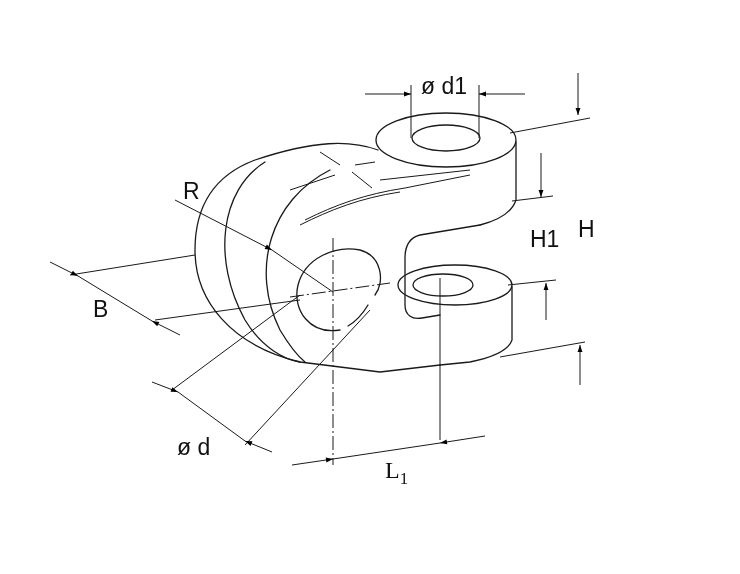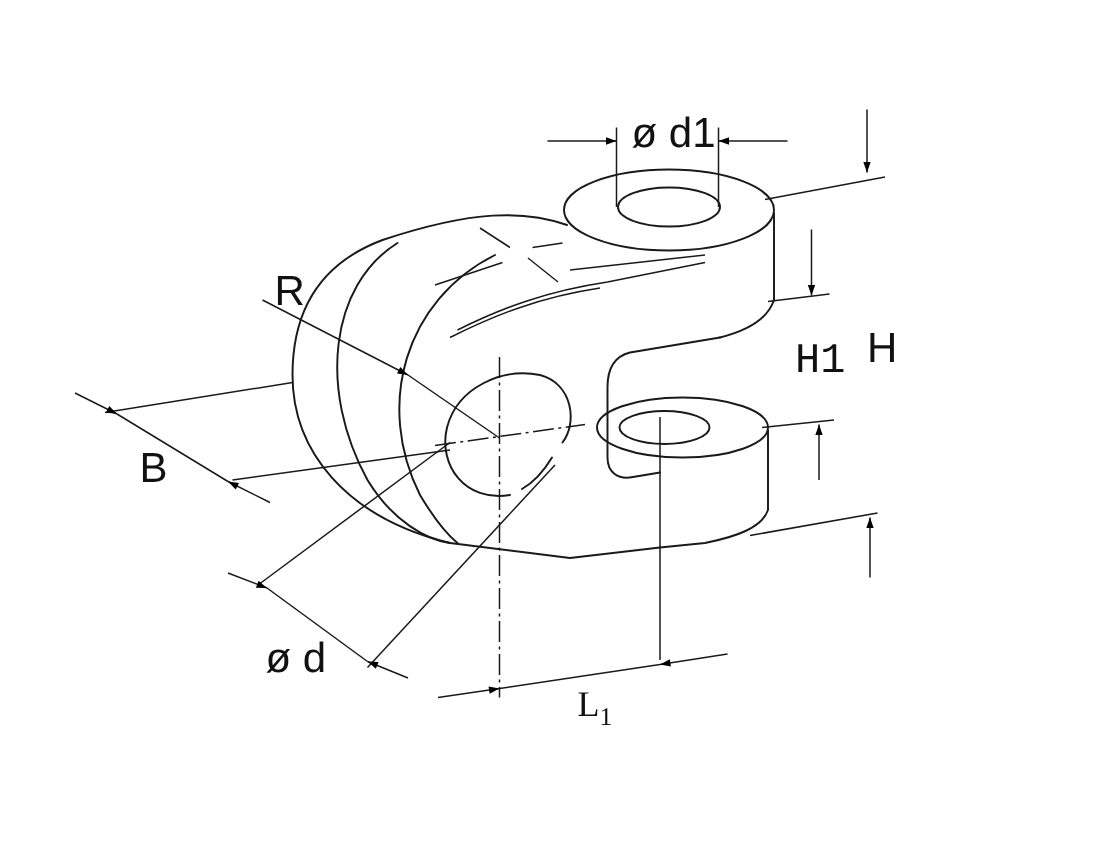--- a/index.html
+++ b/index.html
@@ -2,21 +2,21 @@
 <html><head>
   <meta charset="utf-8">
   <style>
     html, body { margin: 0; padding: 0; background: #ffffff; }
     body { width: 740px; height: 574px; overflow: hidden; position: relative; }
     #drawing { position: absolute; left: 0; top: 0; width: 740px; height: 574px; }
     .part { fill: none; stroke: #1a1a1a; stroke-width: 1.3; stroke-linecap: round; stroke-linejoin: round; }
     .thin { fill: none; stroke: #1a1a1a; stroke-width: 1; }
     .center { fill: none; stroke: #1a1a1a; stroke-width: 1; stroke-dasharray: 14 3 2 3; }
     .arrow { fill: #000; stroke: none; }
-    .lbl { position: absolute; font-family: "Liberation Sans", sans-serif; color: #111; font-size: 28px; line-height: 1; white-space: nowrap; }
+    .lbl { position: absolute; font-family: "Liberation Sans", sans-serif; color: #111; font-size: 23px; line-height: 1; white-space: nowrap; }
     .lbl sub { font-size: 17px; vertical-align: -6px; }
   </style>
 </head>
 <body>
 
 <svg id="drawing" viewBox="0 0 740 574" xmlns="http://www.w3.org/2000/svg">
   <defs>
     <marker id="ah" viewBox="0 0 10 10" refX="10" refY="5" markerWidth="10" markerHeight="7" orient="auto-start-reverse">
       <path d="M0,1.5 L10,5 L0,8.5 z" class="arrow"></path>
     </marker>
@@ -104,18 +104,18 @@
   </g>
 
   <g>
     <path class="thin" d="M292,465 L333,459" marker-end="url(#ah)"></path>
     <path class="thin" d="M333,459 L440,443"></path>
     <path class="thin" d="M485,436 L440,443" marker-end="url(#ah)"></path>
   </g>
 </svg>
 
 <div class="lbl" style="left:421px;top:75px;">ø d1</div>
-<div class="lbl" style="left:530px;top:228px;font-family:Liberation Mono, monospace;">H1</div>
+<div class="lbl" style="left:530px;top:228px;">H1</div>
 <div class="lbl" style="left:578px;top:218px;">H</div>
 <div class="lbl" style="left:183px;top:180px;">R</div>
 <div class="lbl" style="left:93px;top:298px;">B</div>
-<div class="lbl" style="left:177px;top:425px;">ø d</div>
+<div class="lbl" style="left:177px;top:436px;">ø d</div>
 <div class="lbl" style="left:385px;top:458px;font-size:24px;font-family:Liberation Serif, serif;"><span>L</span><sub>1</sub></div>
 
 </body></html>

